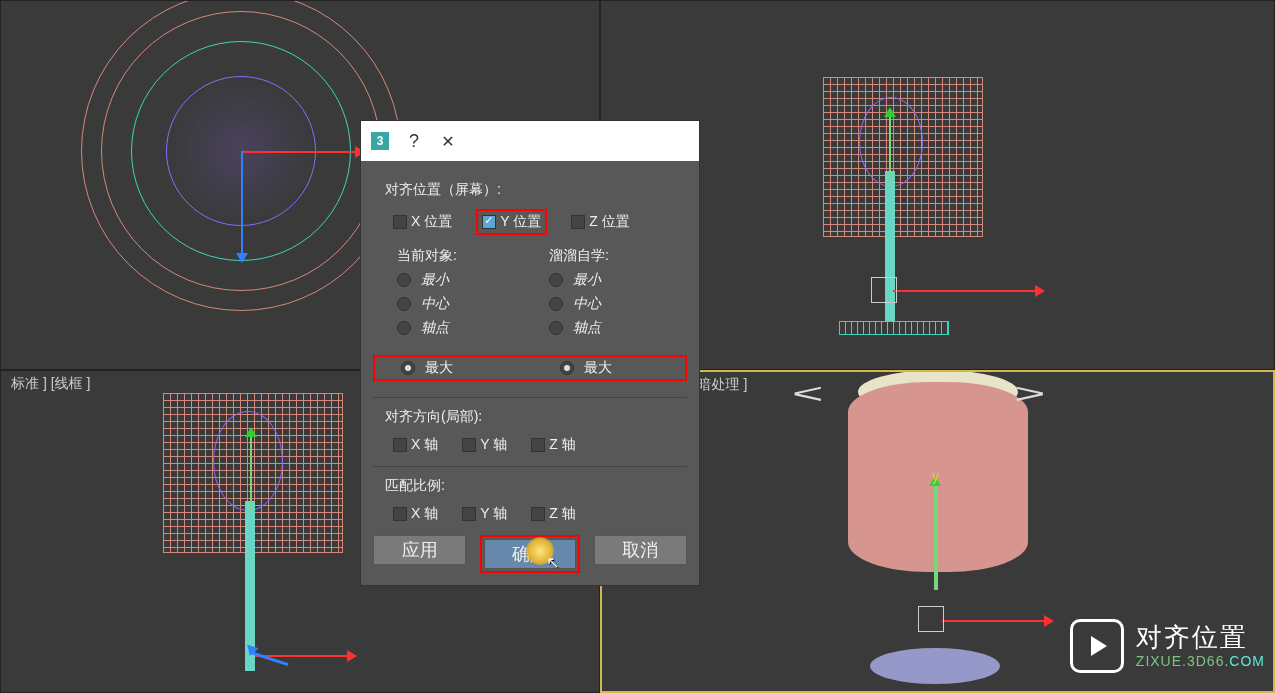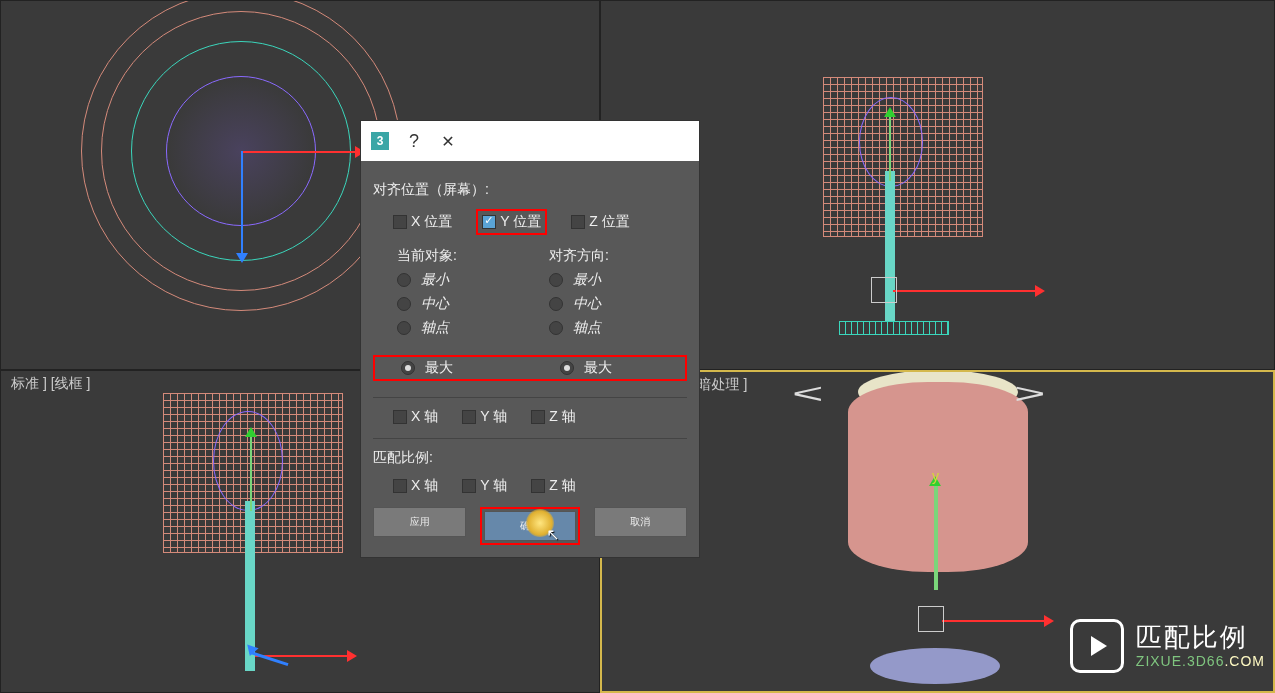--- a/index.html
+++ b/index.html
@@ -24,21 +24,21 @@
 
   
   .dialog { position: absolute; left: 360px; top: 120px; width: 340px; background: #585858; color: #eee; border: 1px solid #333; }
   .titlebar { height: 40px; background: #fff; color: #333; display: flex; align-items: center; padding: 0 10px; }
   .titlebar .app-icon { width: 18px; height: 18px; background: #3aa6a6; color:#fff; font-weight:bold; display:flex; align-items:center; justify-content:center; font-size:12px; margin-right:8px;}
   .titlebar .title { flex: 1; font-size: 15px; }
   .titlebar .help, .titlebar .close { width: 34px; text-align: center; font-size: 18px; color:#333; }
   .titlebar .close { font-size: 16px; }
 
   .dlg-body { padding: 14px 12px 12px 12px; font-size: 14px; }
-  .section-label { margin: 6px 0 10px 0; }
+  .section-label { margin: 6px 0 10px 12px; }
   .row { display: flex; gap: 24px; margin: 8px 0 12px 20px; align-items: center; }
   .cb { width: 14px; height: 14px; background: #444; border:1px solid #333; display:inline-block; margin-right:4px; vertical-align:middle;}
   .cb.checked { background: #5aa4d6; position: relative; }
   .cb.checked::after { content:"✓"; color:#fff; font-size:11px; position:absolute; top:-2px; left:1px; }
 
   .redbox { border: 2px solid #ff0000; padding: 2px 4px; display:inline-block;text-align:right; }
 
   .two-col { display: flex; border: 1px solid #444; margin: 4px 0 12px 0; }
   .col { flex: 1; padding: 8px 12px; }
   .col + .col { border-left: 1px solid #444; }
@@ -48,21 +48,21 @@
   .radio.sel { background:#444; position:relative;}
   .radio.sel::after{ content:""; width:6px;height:6px;border-radius:50%;background:#ddd;position:absolute;top:3px;left:3px;}
 
   .redbox-row { border:2px solid #ff0000; padding:2px 4px; margin-top:4px; display:flex; }
   .redbox-row .half { flex:1; display:flex; align-items:center; }
   .redbox-row .half + .half { padding-left: 38px; }
 
   .divider { height:1px; background:#444; margin: 4px 0 10px 0; }
 
   .btn-row { display:flex; gap:14px; margin-top: 10px; }
-  .btn { flex:1; background:#7a7a7a; color:#eee; height:30px; display:flex; align-items:center; justify-content:center; border:1px solid #555; font-size:10px; }
+  .btn { flex:1; background:#7a7a7a; color:#eee; height:30px; display:flex; align-items:center; justify-content:center; border:1px solid #555; font-size:18px; }
   .btn.ok { background:#6688aa; }
   .btn-red-wrap { border:2px solid #ff0000; padding:2px; flex:1; display:flex; position:relative;}
   .btn-red-wrap .btn { flex:1; }
   .yellow-dot { position:absolute; width:28px;height:28px; border-radius:50%;
      background: radial-gradient(circle,#ffe680 0%, #e0b030 60%, rgba(224,176,48,0) 80%);
      left:44px; top:0px; z-index:2;}
   .cursor { position:absolute; left:64px; top:16px; z-index:3; font-size:16px; color:#fff; text-shadow:1px 1px 1px #000;}
 
   
   .watermark { position:absolute; right:10px; bottom:20px; display:flex; align-items:center; gap:12px; color:#fff;}
@@ -163,21 +163,21 @@
         <div class="radio-row">
             <span class="radio"></span>
             <span>中心</span>
           </div>
         <div class="radio-row">
             <span class="radio"></span>
             <span>轴点</span>
           </div>
       </div>
       <div class="col" style="border:none;padding:0 12px 0 4px;">
-        <div class="col-title">对齐方向:</div>
+        <div class="col-title">溜溜自学:</div>
         <div class="radio-row">
             <span class="radio"></span>
             <span>最小</span>
           </div>
         <div class="radio-row">
             <span class="radio"></span>
             <span>中心</span>
           </div>
         <div class="radio-row">
             <span class="radio"></span>
@@ -190,20 +190,21 @@
         <span class="radio sel"></span>
           <span>最大</span>
       </div>
       <div class="half">
         <span class="radio sel"></span>
           <span>最大</span>
       </div>
     </div>
 
     <div class="divider" style="margin-top:16px;"></div>
+    <div class="section-label">对齐方向(局部):</div>
     <div class="row">
       <span><span class="cb"></span><span>X 轴</span></span>
       <span><span class="cb"></span><span>Y 轴</span></span>
       <span><span class="cb"></span><span>Z 轴</span></span>
     </div>
 
     <div class="divider"></div>
     <div class="section-label">匹配比例:</div>
     <div class="row">
       <span><span class="cb"></span><span>X 轴</span></span>
@@ -222,18 +223,18 @@
     </div>
 
   </div>
 </div>
 
 <div class="watermark">
   <div class="wm-icon">
       <div class="wm-tri"></div>
     </div>
   <div class="wm-text">
-    <div class="big">匹配比例</div>
+    <div class="big">对齐位置</div>
     <div class="url">
-      <span>ZIXUE.</span><span>3D66</span><span style="color:#fef9c3;">.COM</span>
+      <span>ZIXUE.</span><span>3D66</span><span style="color:#5eead4;">.COM</span>
     </div>
   </div>
 </div>
 
 </body></html>

